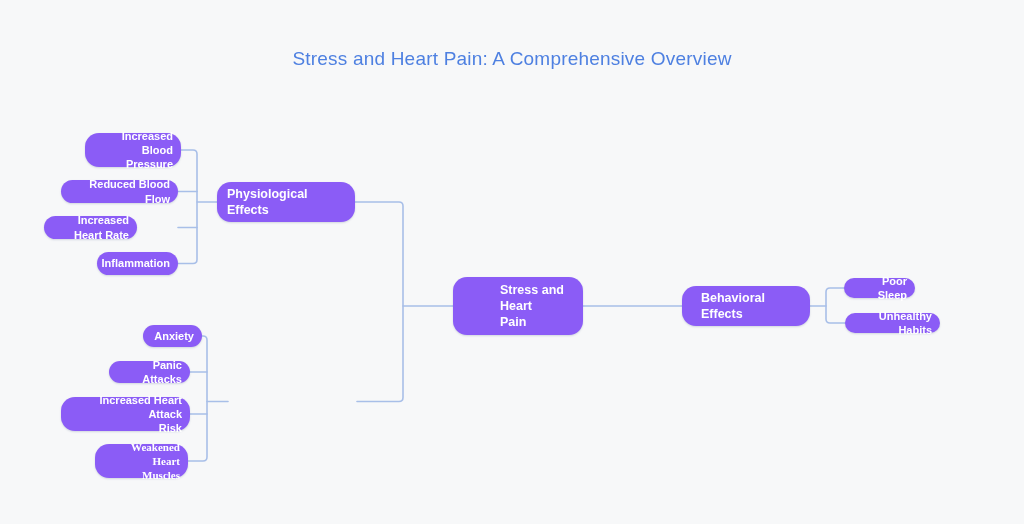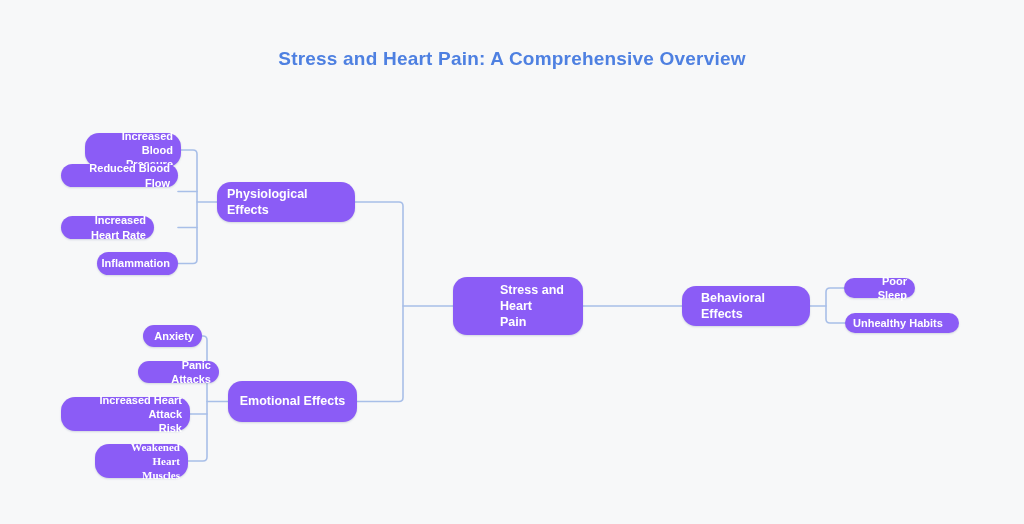--- a/index.html
+++ b/index.html
@@ -17,21 +17,21 @@
     height: 524px;
   }
   .title {
     position: absolute;
     left: 0;
     right: 0;
     top: 48px;
     margin: 0;
     text-align: center;
     font-size: 19px;
-    font-weight: 700;
+    font-weight: 400;
     color: #4e80e1;
     letter-spacing: 0.2px;
   }
   .connectors {
     position: absolute;
     left: 0;
     top: 0;
     pointer-events: none;
   }
   .node {
@@ -77,33 +77,32 @@
 
       <path d="M583 306 H682"></path>
 
       <path d="M844 288 H830 Q826 288 826 292 V319 Q826 323 830 323 H845"></path>
       <path d="M810 306 H826"></path>
     </g>
   </svg>
 
   <div class="node leaf-r" style="left:85px; top:133px; width:96px; height:34px;">Increased Blood
 Pressure</div>
-  <div class="node leaf-r" style="left:61px; top:164px; width:117px; height:23px;padding-left:20px;">Reduced Blood Flow</div>
-  <div class="node leaf-r" style="left:61px; top:216px; width:93px; height:23px;">Increased Heart Rate</div>
+  <div class="node leaf-r" style="left:61px; top:180px; width:117px; height:23px;padding-left:20px;">Reduced Blood Flow</div>
+  <div class="node leaf-r" style="left:44px; top:216px; width:93px; height:23px;">Increased Heart Rate</div>
   <div class="node leaf-r" style="left:97px; top:252px; width:81px; height:23px;">Inflammation</div>
   <div class="node parent" style="left:217px; top:182px; width:138px; height:40px;">Physiological Effects</div>
 
   <div class="node leaf-r" style="left:133px; top:325px; width:59px; height:22px;margin-left:10px;">Anxiety</div>
-  <div class="node leaf-r" style="left:109px; top:361px; width:81px; height:22px;margin-left:29px;">Panic Attacks</div>
+  <div class="node leaf-r" style="left:109px; top:361px; width:81px; height:22px;">Panic Attacks</div>
   <div class="node leaf-r" style="left:61px; top:397px; width:129px; height:34px;">Increased Heart Attack
 Risk</div>
   <div class="node leaf-r" style="left:95px; top:444px; width:93px; height:34px;font-family:Liberation Serif, serif;">Weakened Heart
 Muscles</div>
-  <div class="node parent" style="left:228px; top:381px; width:129px; height:41px;">Emotional Effects</div>
 
   <div class="node root" style="left:453px; top:277px; width:130px; height:58px;padding-left:47px;">Stress and Heart
 Pain</div>
 
   <div class="node parent" style="left:682px; top:286px; width:128px; height:40px;padding-left:19px;">Behavioral Effects</div>
   <div class="node leaf-l" style="left:844px; top:278px; width:71px; height:20px;">Poor Sleep</div>
-  <div class="node leaf-l" style="left:845px; top:313px; width:114px; height:20px;">Unhealthy Habits</div>
+  <div class="node leaf-l" style="left:845px; top:313px; width:95px; height:20px;">Unhealthy Habits</div>
 
 </div>
 
 </body></html>

